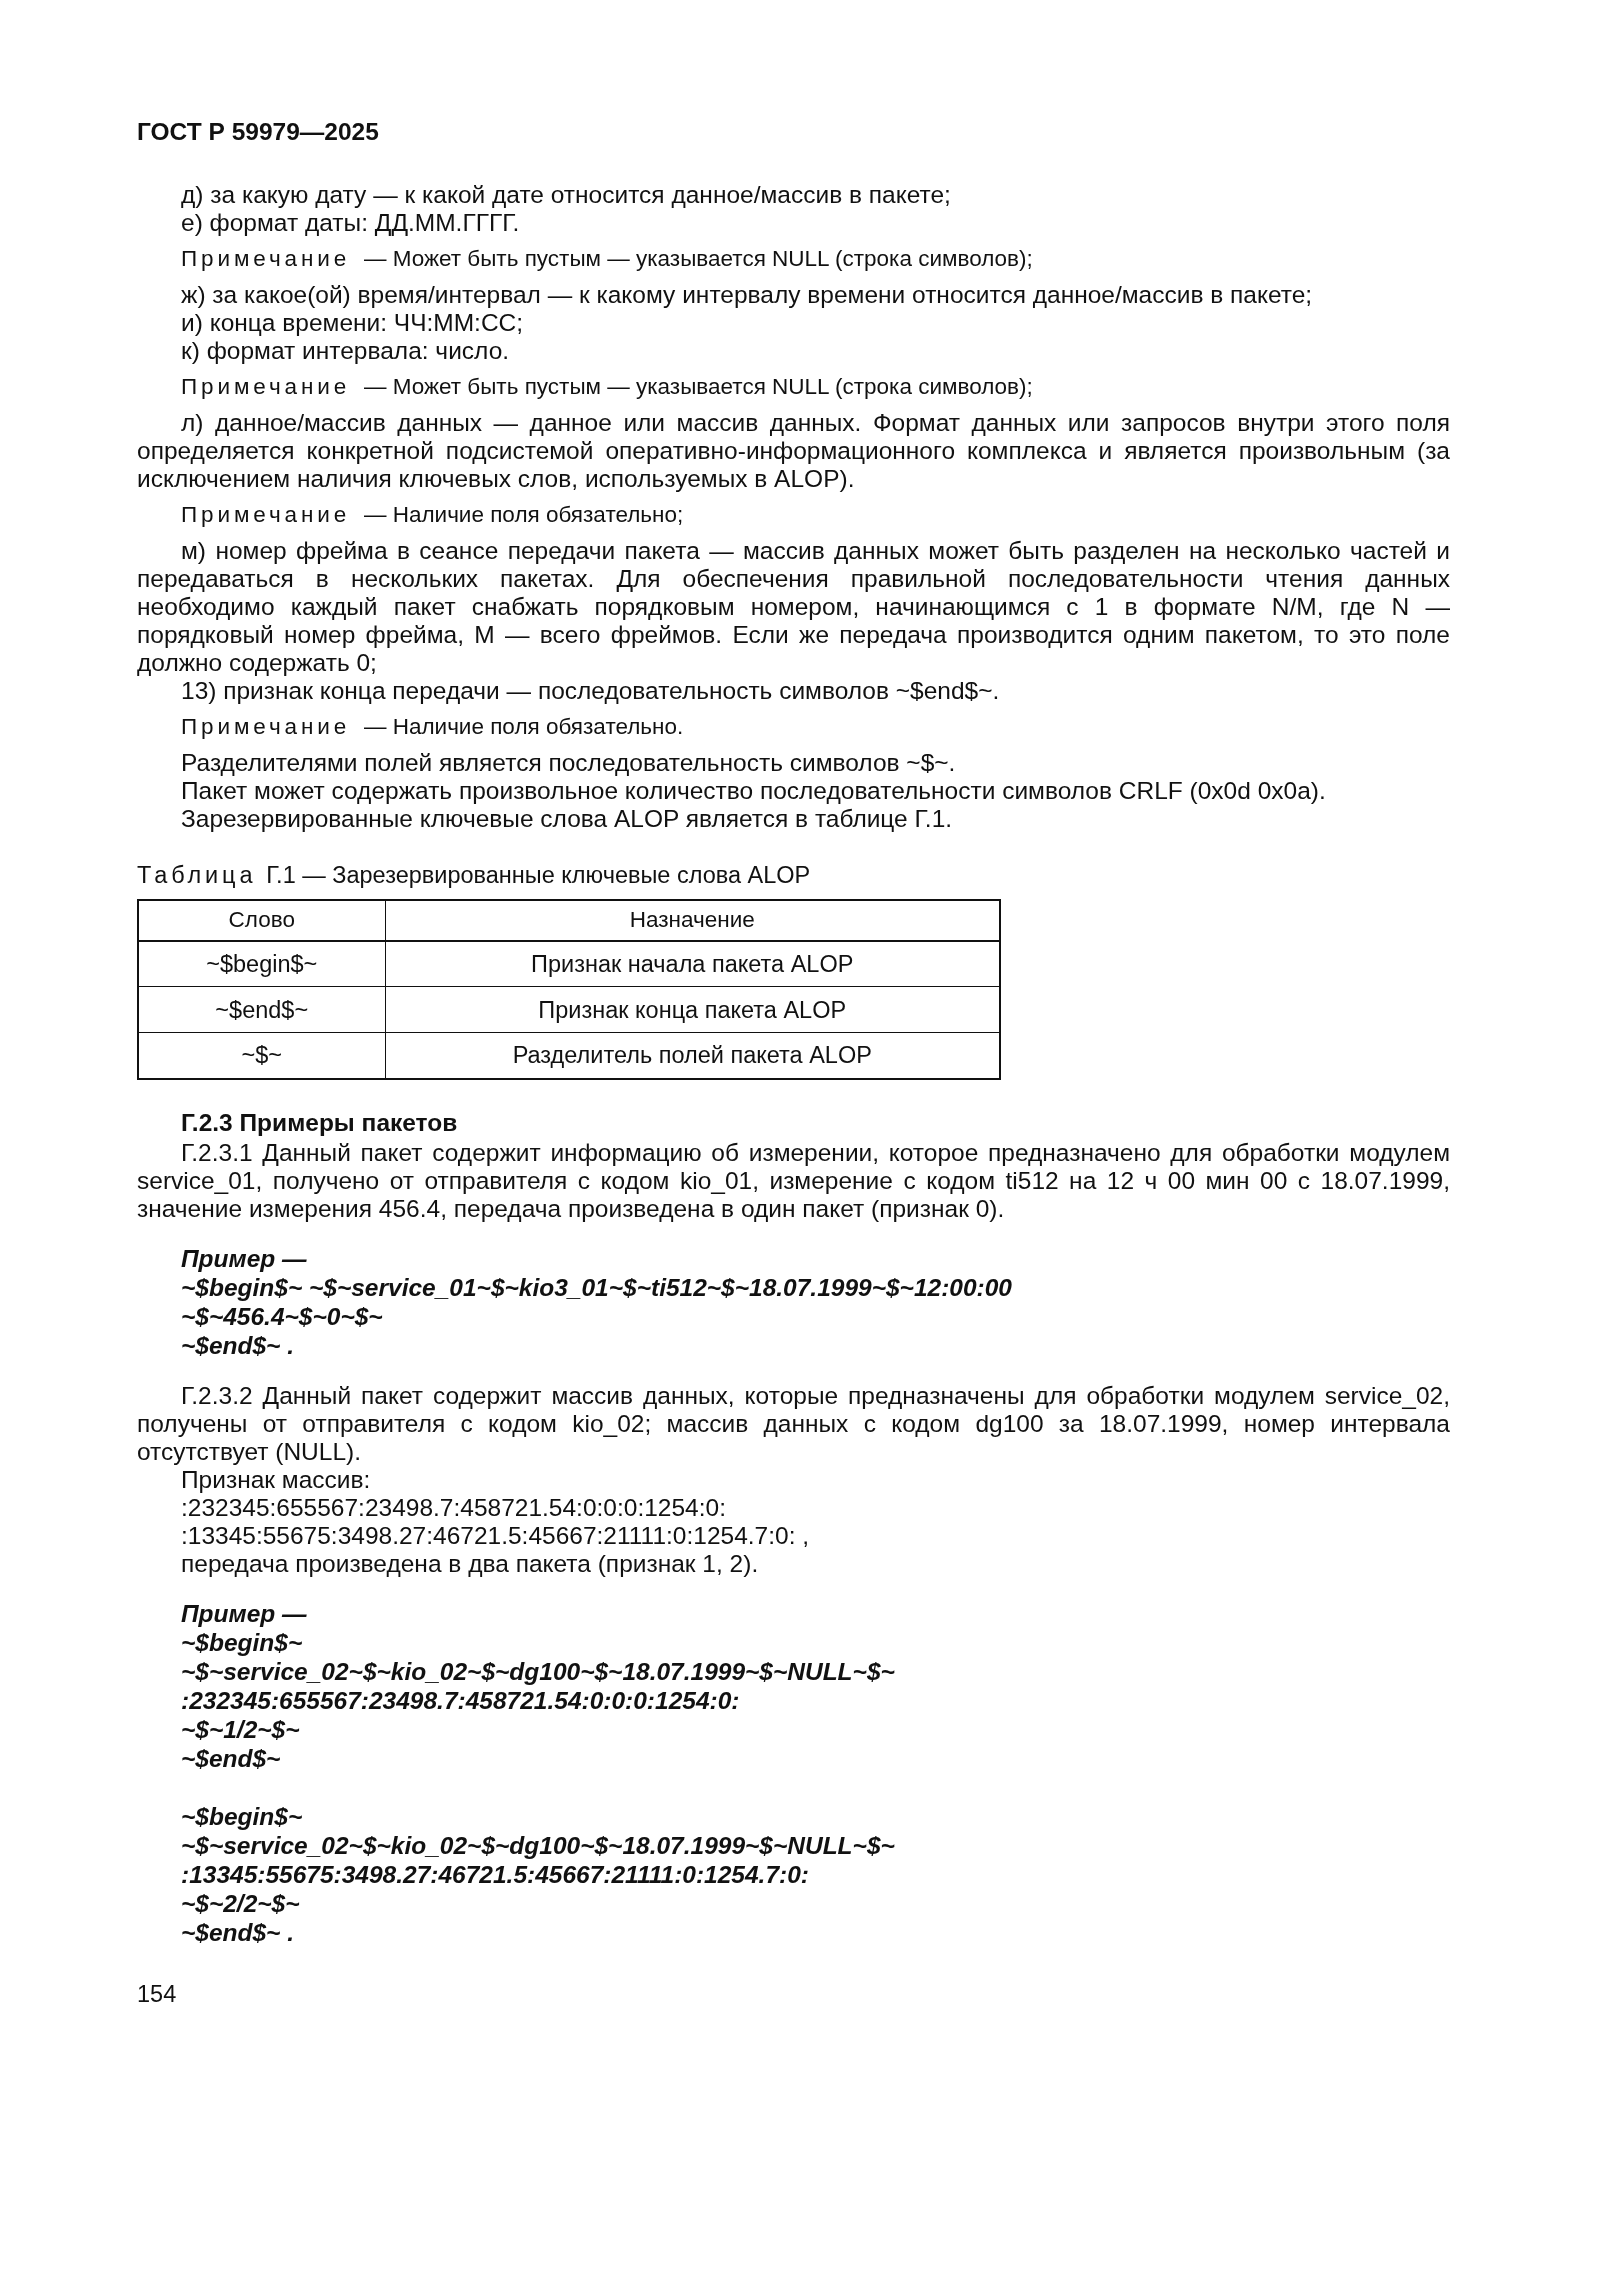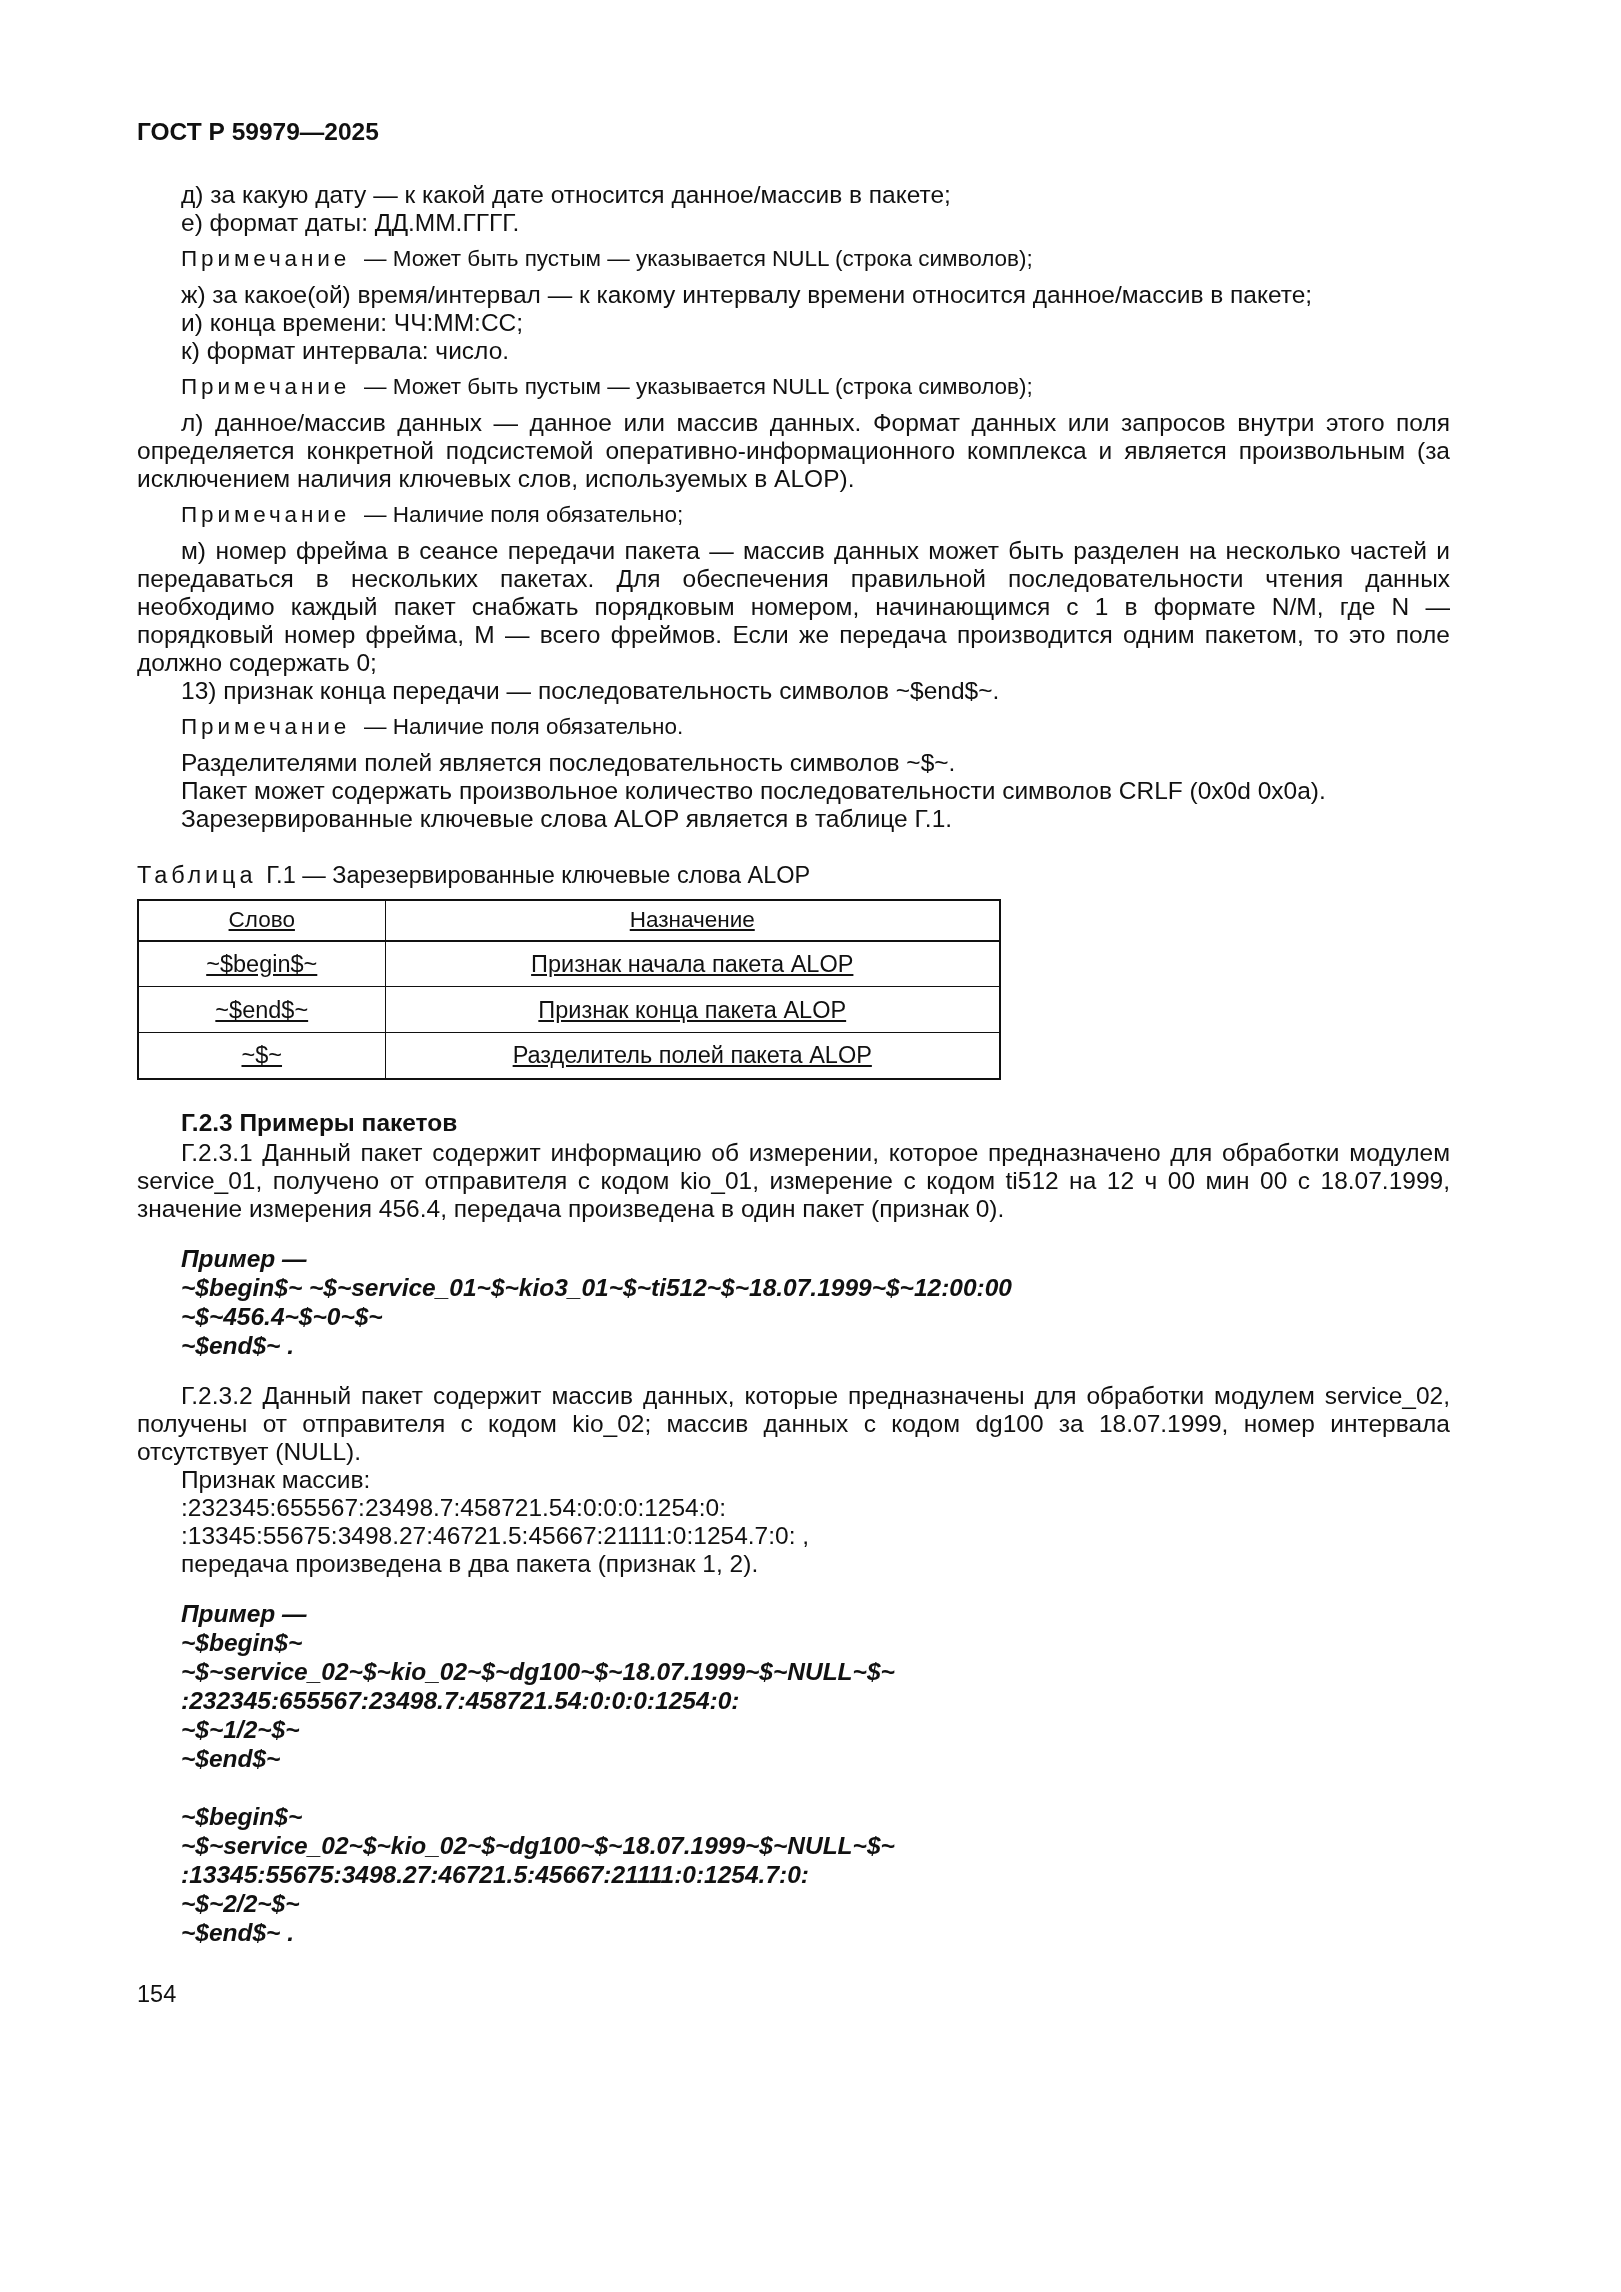--- a/index.html
+++ b/index.html
@@ -50,21 +50,20 @@
     margin-bottom: 9.8px;
   }
   .caption-text { margin-left: 9.8px; }
 
   
   table.kw-table {
     border-collapse: collapse;
     width: 864px;
     table-layout: fixed;
     margin-bottom: 3.9px;
-    text-decoration: underline;
   }
   .kw-table col.c1 { width: 247px; }
   .kw-table th, .kw-table td {
     border: 1px solid #111;
     text-align: center;
     vertical-align: middle;
     font-weight: normal;
   }
   .kw-table th {
     font-size: 22.5px;

